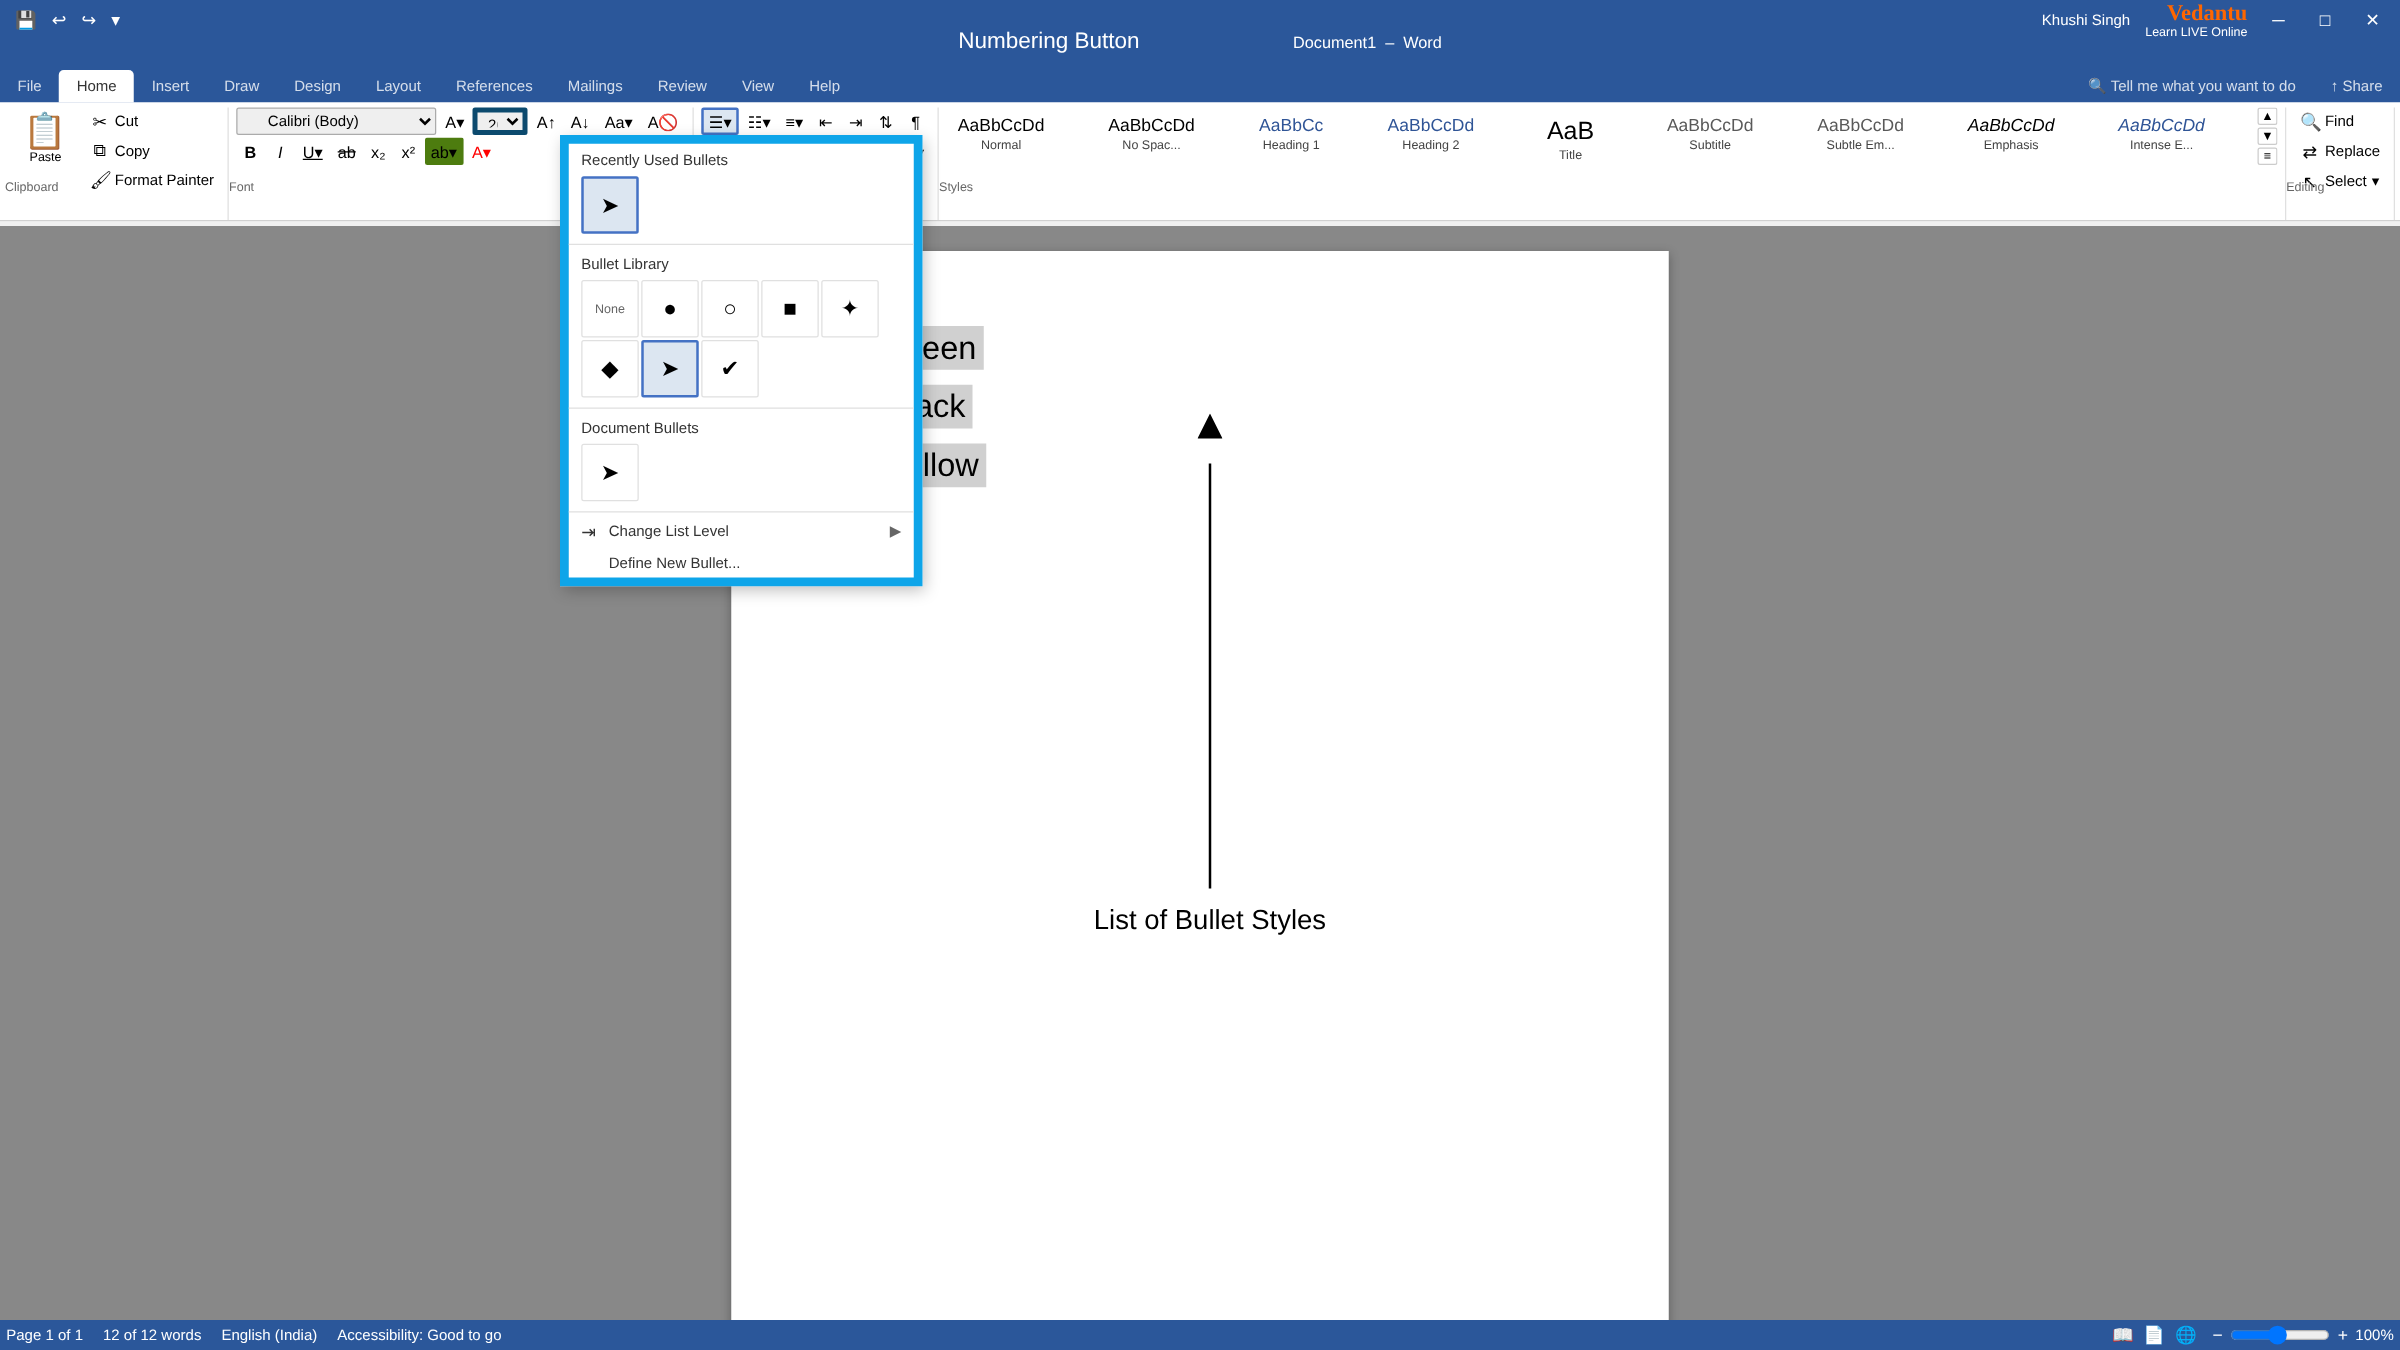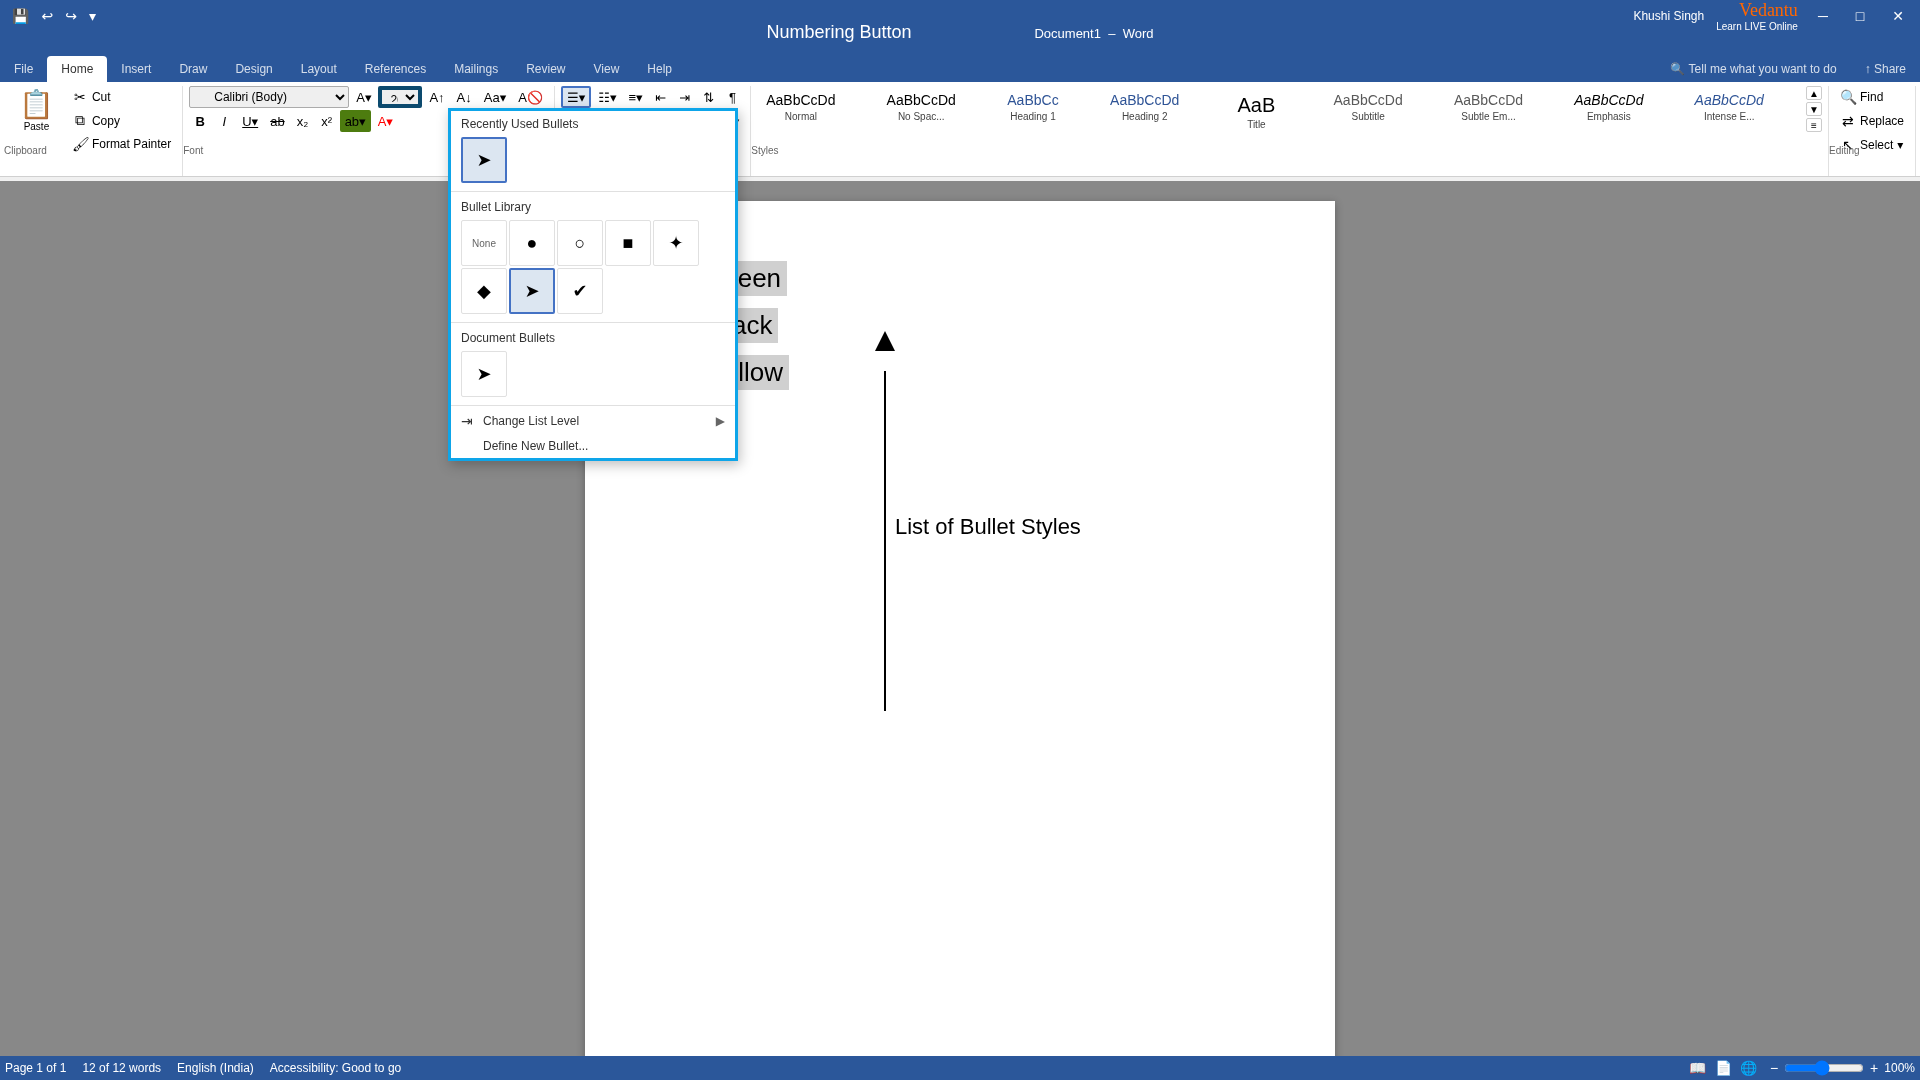--- a/index.html
+++ b/index.html
@@ -15,21 +15,21 @@
       padding: 0 8px;
       color: white;
     }
     .title-bar-left { display: flex; align-items: center; gap: 8px; }
     .title-bar-center { position: absolute; left: 50%; transform: translateX(-50%); color: white; font-size: 13px; font-weight: 500; margin-top: 32px; }
     .title-bar-right { display: flex; align-items: center; gap: 12px; margin-left: auto; }
     .quick-access { display: flex; align-items: center; gap: 4px; }
     .qa-btn { color: white; background: none; border: none; cursor: pointer; font-size: 14px; padding: 2px 4px; }
     .user-name { color: white; font-size: 12px; }
     .vedantu-logo { display: flex; flex-direction: column; align-items: flex-end; }
-    .vedantu-text { color: #ff6600; font-size: 18px; font-weight: normal; font-family: Georgia, serif; }
+    .vedantu-text { color: #ff6600; font-size: 18px; font-weight: bold; font-family: Georgia, serif; }
     .vedantu-sub { color: white; font-size: 10px; }
     .title-bar-close { color: white; font-size: 16px; cursor: pointer; padding: 2px 6px; }
     .win-btn { color: white; background: none; border: none; font-size: 14px; padding: 2px 8px; cursor: pointer; }
 
     
     .ribbon { background: #fff; border-bottom: 1px solid #d0d0d0; }
     .ribbon-tabs { background: #2b579a; display: flex; align-items: flex-end; padding-left: 0; }
     .ribbon-tab { color: rgba(255,255,255,0.8); padding: 6px 14px; font-size: 12px; cursor: pointer; border: none; background: none; margin-top: 24px; }
     .ribbon-tab.active { background: #fff; color: #333; border-radius: 4px 4px 0 0; font-weight: 500; }
 
@@ -97,21 +97,21 @@
     .bullet-symbol { font-size: 26px; }
     .bullet-text { font-size: 26px; }
     .bullet-text.highlighted { background: #d0d0d0; padding: 2px 6px; }
 
     
     .dropdown-overlay {
       position: fixed;
       top: 108px;
       left: 448px;
       background: white;
-      border: 3px solid #0ea5e9;
+      border: 7px solid #0ea5e9;
       box-shadow: 2px 4px 12px rgba(0,0,0,0.25);
       width: 290px;
       z-index: 100;
       font-size: 13px;
     }
     .dropdown-section-title {
       font-size: 12px;
       color: #333;
       padding: 6px 10px 2px;
       font-weight: 500;
@@ -349,21 +349,21 @@
       <div class="bullet-item">
         <span class="bullet-symbol">➤</span>
         <span class="bullet-text highlighted">Black</span>
       </div>
       <div class="bullet-item">
         <span class="bullet-symbol">➤</span>
         <span class="bullet-text highlighted">Yellow</span>
       </div>
     </div>
 
-    <div style="position:absolute; top:130px; left:290px; display:flex; flex-direction:row; align-items:center; pointer-events:none;">
+    <div style="position:absolute; top:130px; left:290px; display:flex; flex-direction:column; align-items:center; pointer-events:none;">
 
       <div style="display:flex; flex-direction:column; align-items:center;">
         <svg width="20" height="40">
           <polygon points="10,0 0,20 20,20" fill="black"></polygon>
         </svg>
         <div style="width:2px; height:340px; background:black;"></div>
       </div>
       <div style="margin-top:12px; font-size:22px; white-space:nowrap;">List of Bullet Styles</div>
     </div>
   </div>

